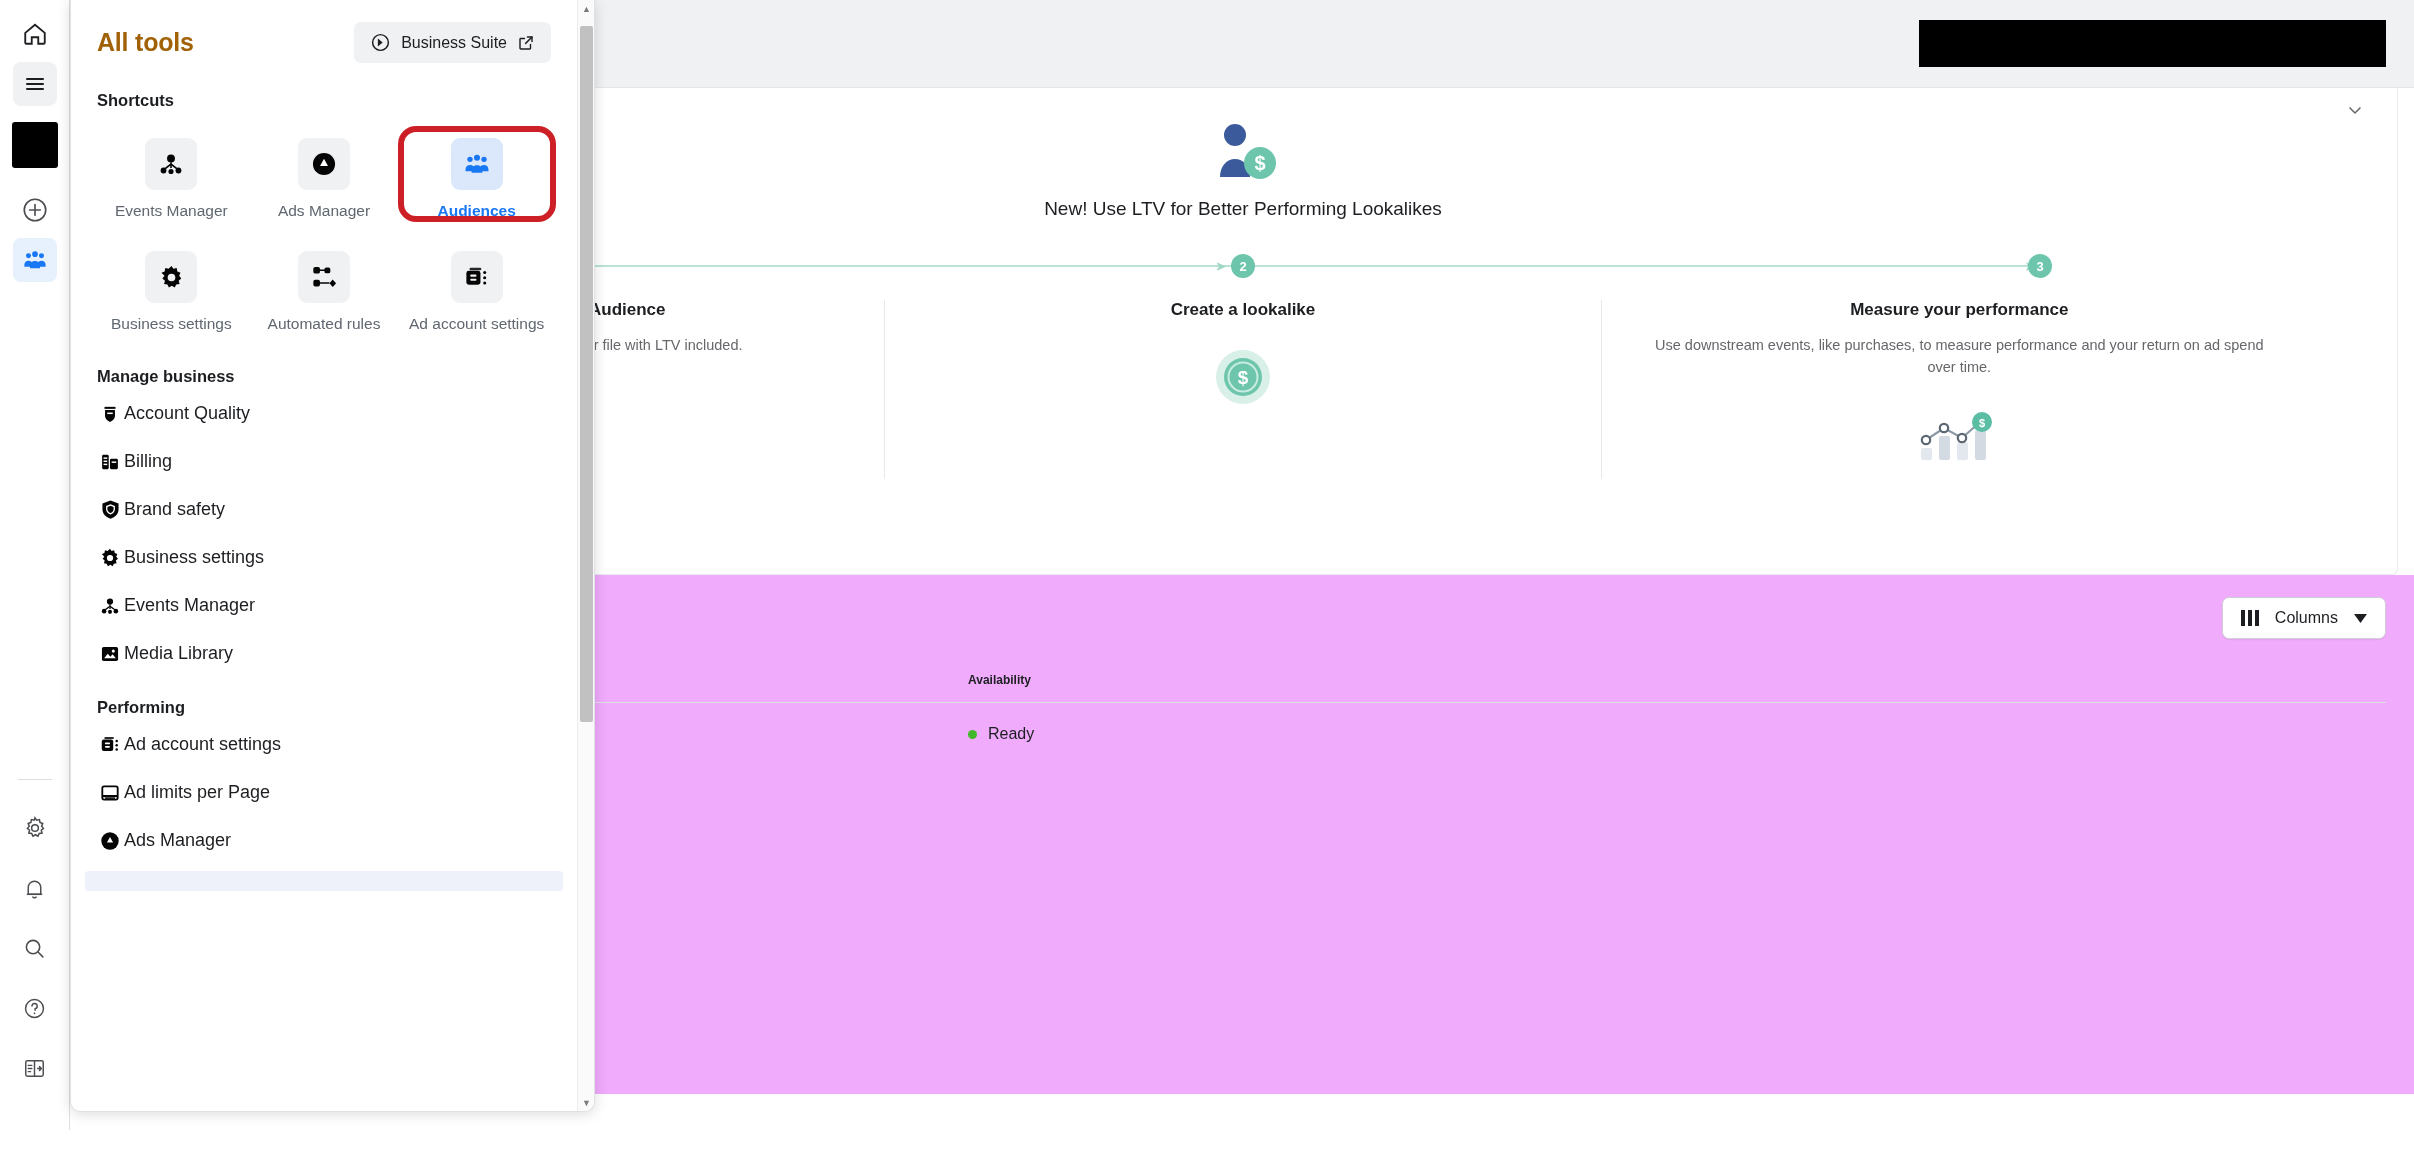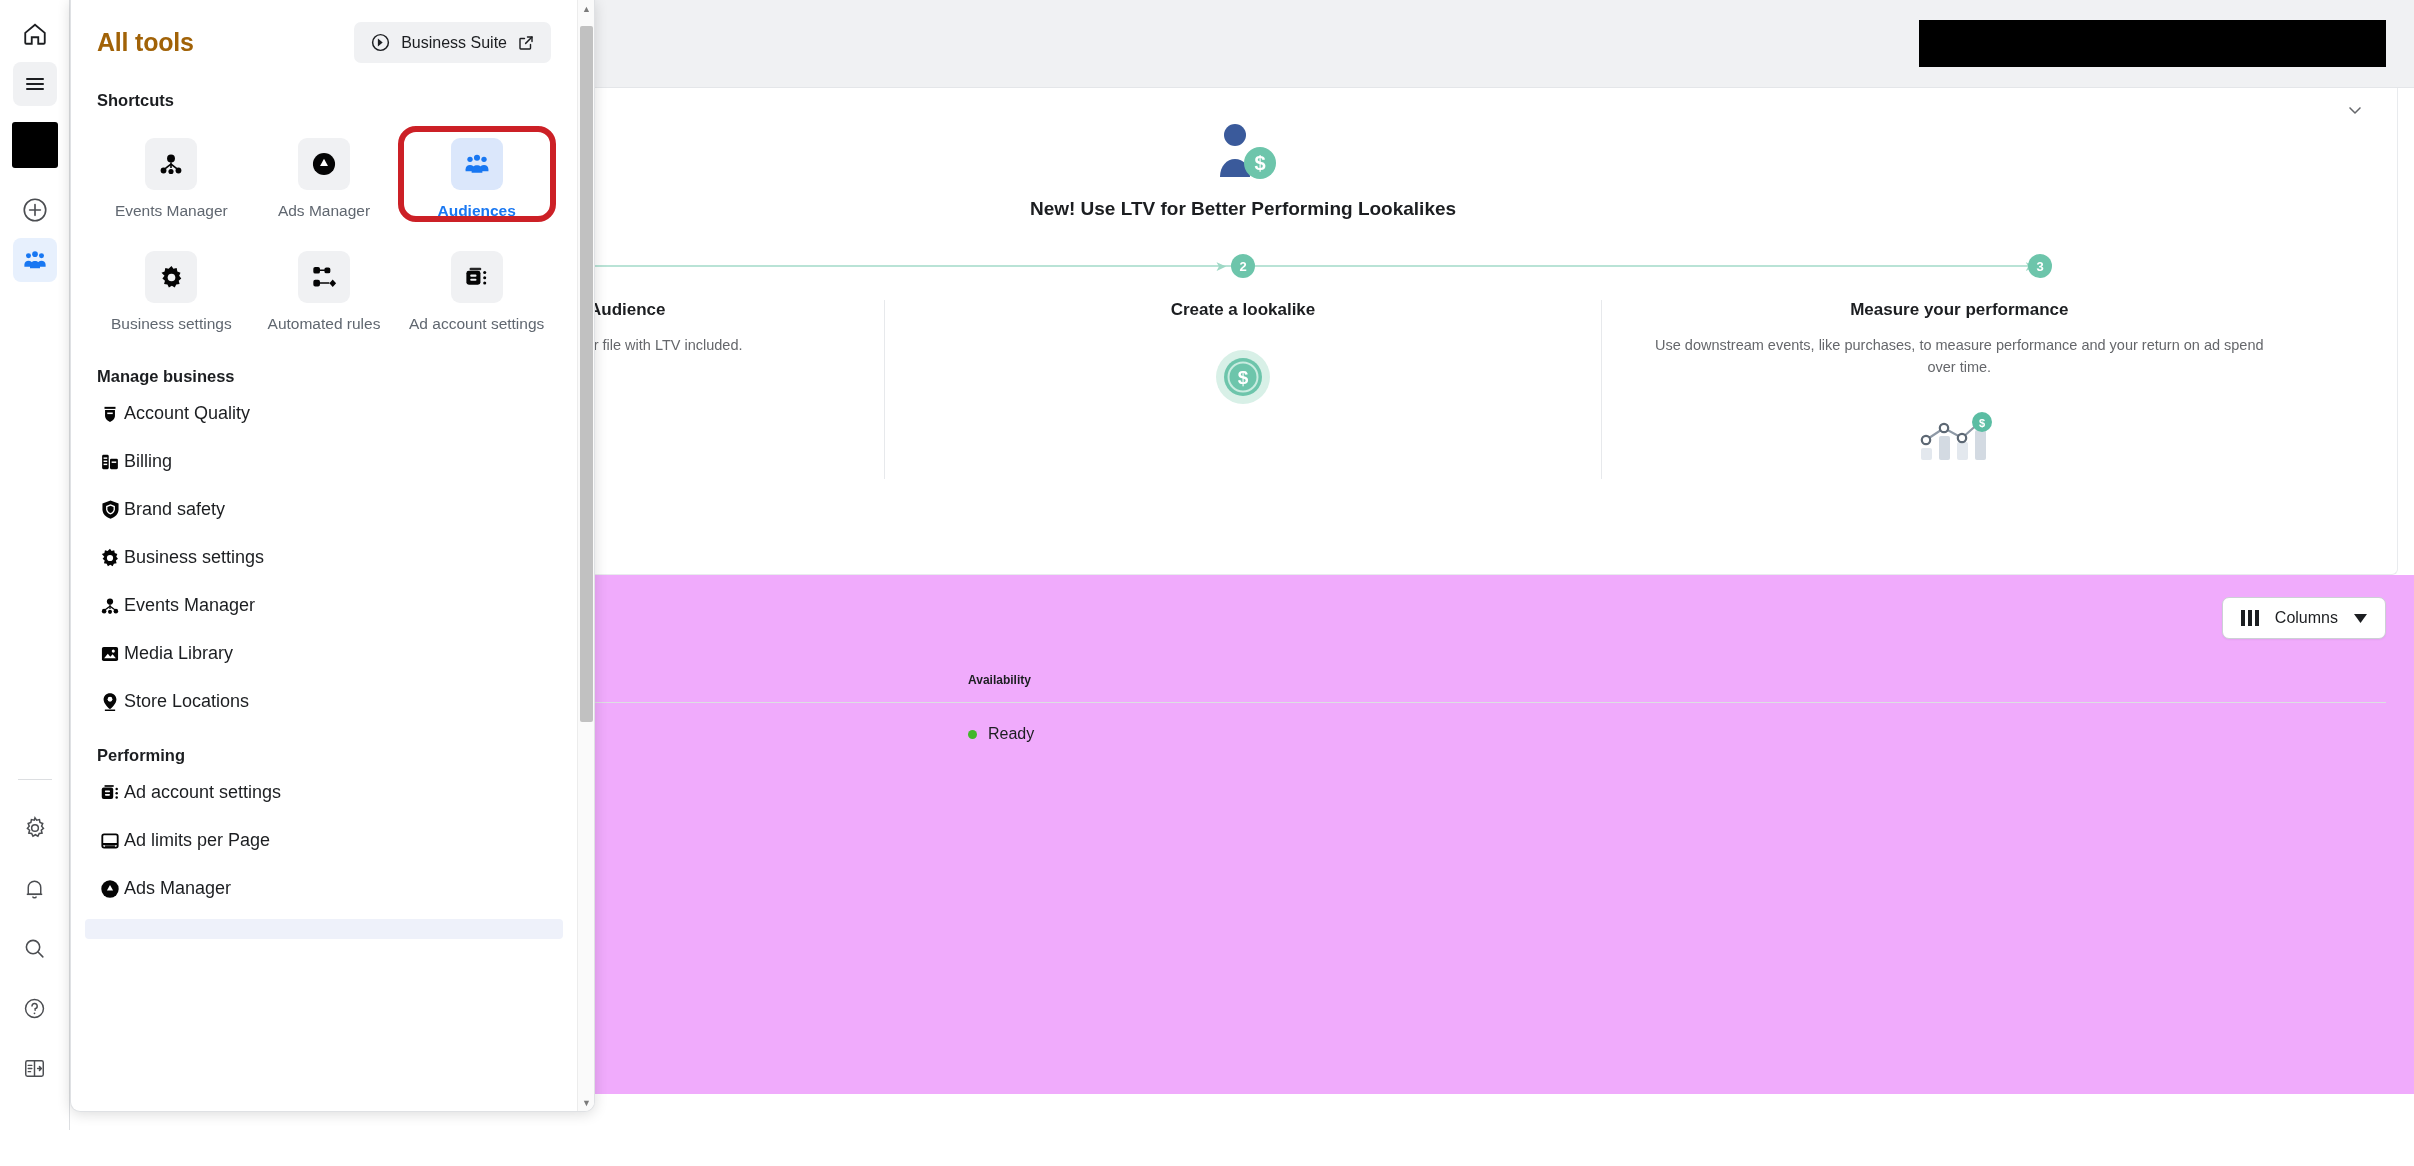--- a/index.html
+++ b/index.html
@@ -145,21 +145,21 @@
     border-top: none;
     border-radius: 0 0 6px 6px;
   }
   .banner-collapse {
     position: absolute; right: 32px; top: 12px;
     color: #65676b;
   }
   .banner-hero { text-align: center; padding-top: 28px; }
   .hero-art { height: 68px; display: flex; align-items: flex-end; justify-content: center; }
   .banner-heading {
-    margin-top: 14px; font-size: 19px; font-weight: bold; color: #1c1e21;
+    margin-top: 14px; font-size: 19px; font-weight: normal; color: #1c1e21;
   }
 
   .stepline {
     position: absolute; left: 345px; right: 345px; top: 166px; height: 24px;
   }
   .stepline .track {
     position: absolute; left: 12px; right: 12px; top: 11px; height: 1.5px; background: #b9e3d6;
   }
   .stepnum {
     position: absolute; top: 0; width: 24px; height: 24px; border-radius: 50%;
@@ -597,30 +597,20 @@
         <span class="mi-icon">
           <svg width="22" height="22" viewBox="0 0 24 24" fill="#050505">
             <rect x="3.2" y="4.4" width="17.6" height="15.2" rx="2"></rect>
             <path d="M5.6 16.6l4-5 2.8 3.4 2.4-2.6 3.6 4.2z" fill="#ffffff"></path>
             <circle cx="15.6" cy="8.8" r="1.7" fill="#ffffff"></circle>
           </svg>
         </span>
         <span>Media Library</span>
       </div>
 
-      <div class="menu-item">
-        <span class="mi-icon">
-          <svg width="22" height="22" viewBox="0 0 24 24" fill="#050505">
-            <path d="M12 2.4c-3.9 0-7 3-7 6.8 0 4.6 5.6 9.4 6.5 10.2.3.3.7.3 1 0 .9-.8 6.5-5.6 6.5-10.2 0-3.8-3.1-6.8-7-6.8z"></path>
-            <circle cx="12" cy="9" r="2.6" fill="#ffffff"></circle>
-            <path d="M6.4 20.2h11.2v1.6H6.4z"></path>
-          </svg>
-        </span>
-        <span>Store Locations</span>
-      </div>
 
       <div class="section-label">Performing</div>
 
       <div class="menu-item">
         <span class="mi-icon">
           <svg width="22" height="22" viewBox="0 0 24 24" fill="#050505">
             <rect x="3" y="6" width="12.5" height="12.5" rx="2.2"></rect>
             <rect x="5.8" y="3.3" width="10.5" height="2.2" rx="1.1" opacity="0.85"></rect>
             <rect x="6.4" y="9.4" width="5.6" height="1.9" rx="0.9" fill="#ffffff"></rect>
             <rect x="6.4" y="13" width="5.6" height="1.9" rx="0.9" fill="#ffffff"></rect>

